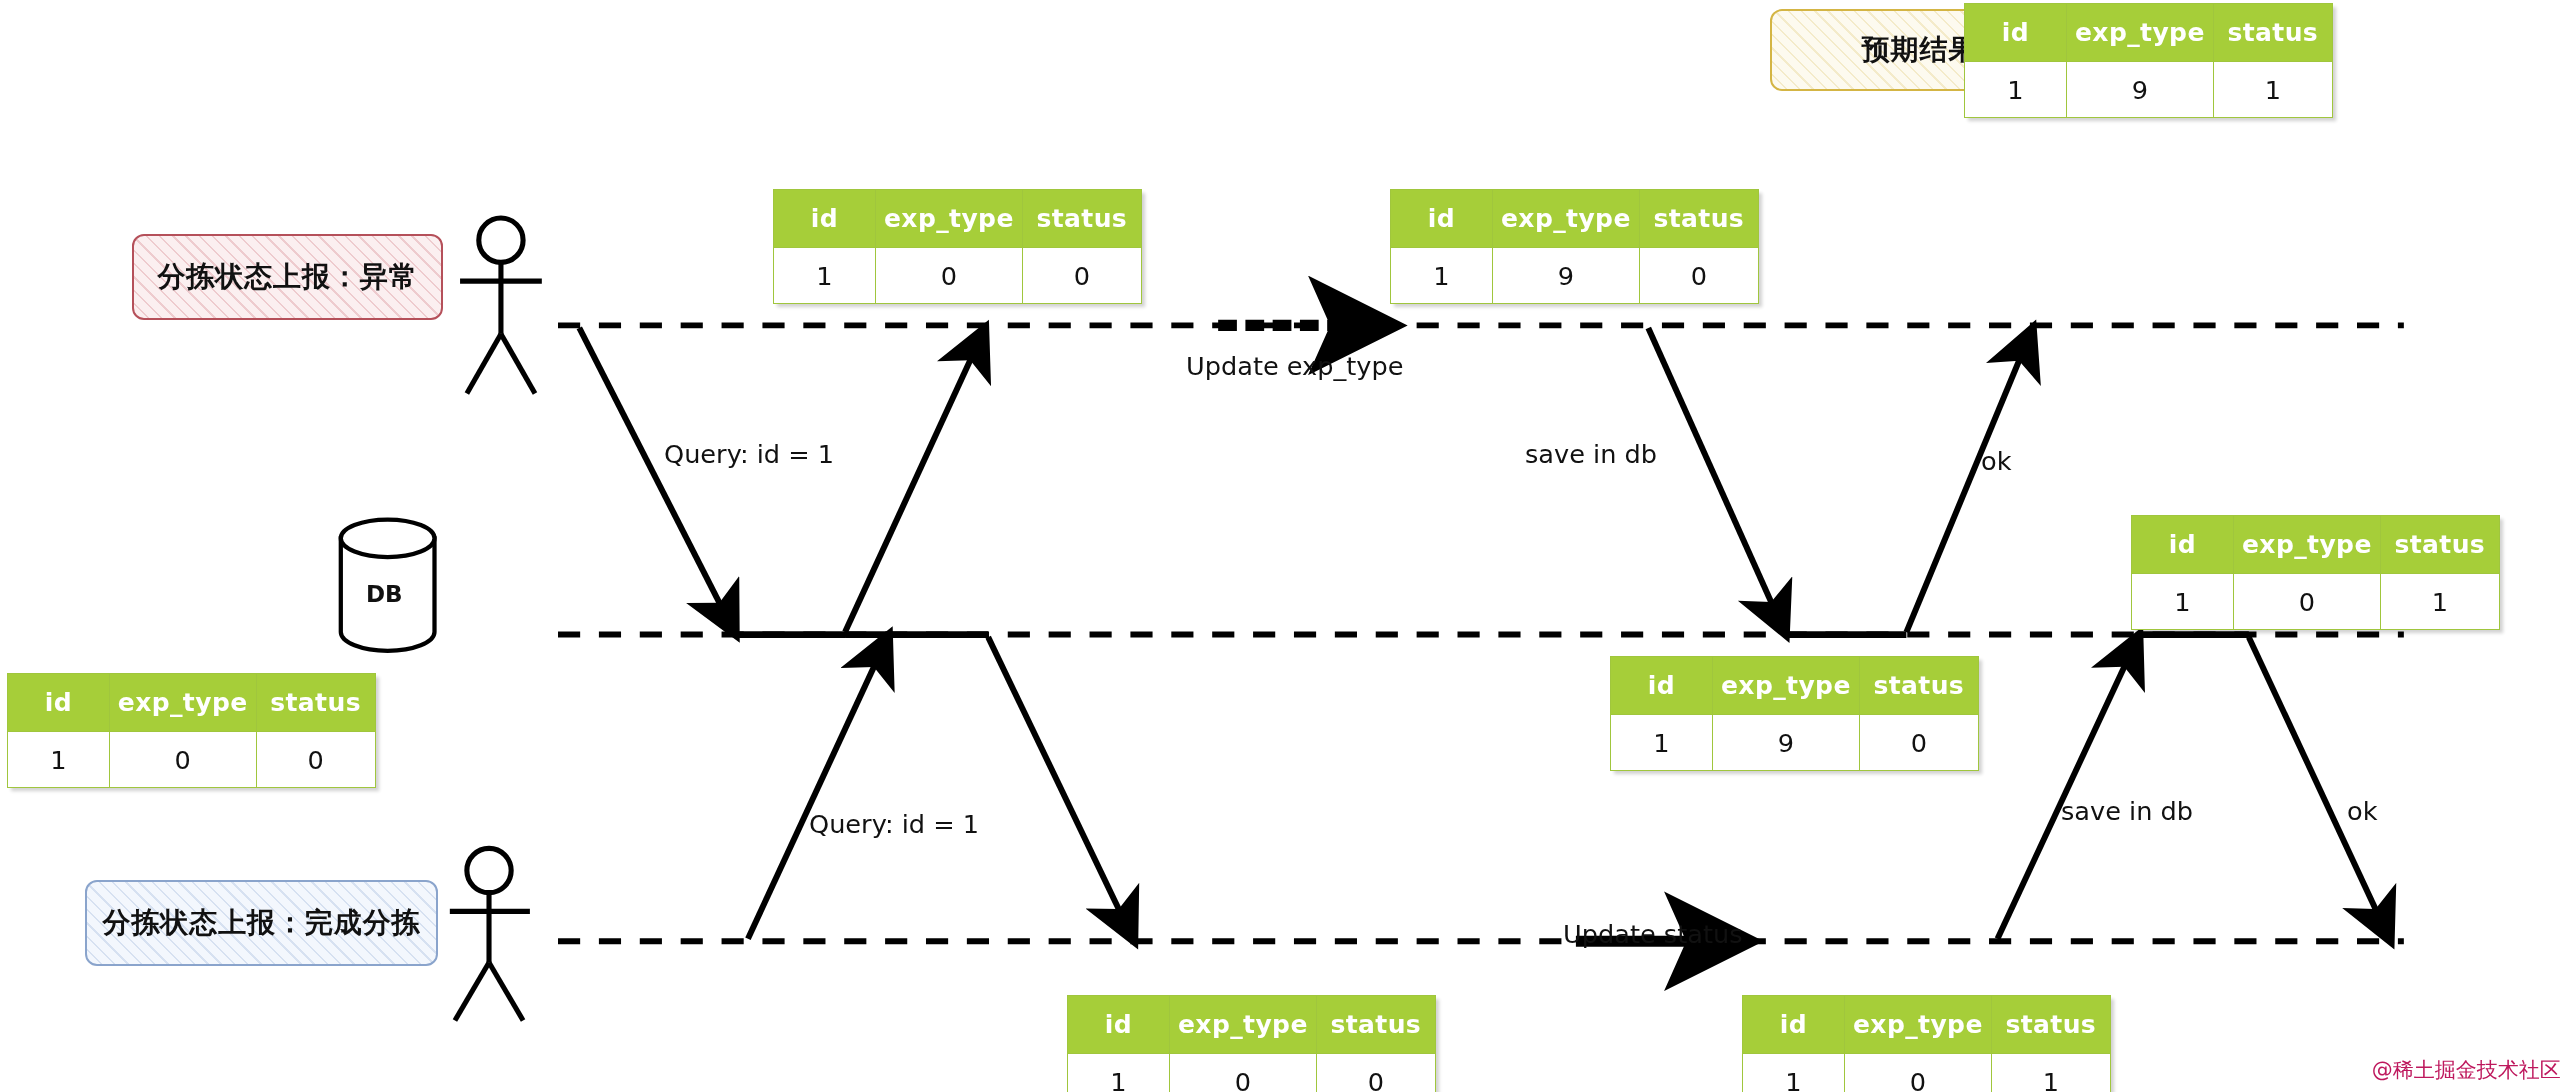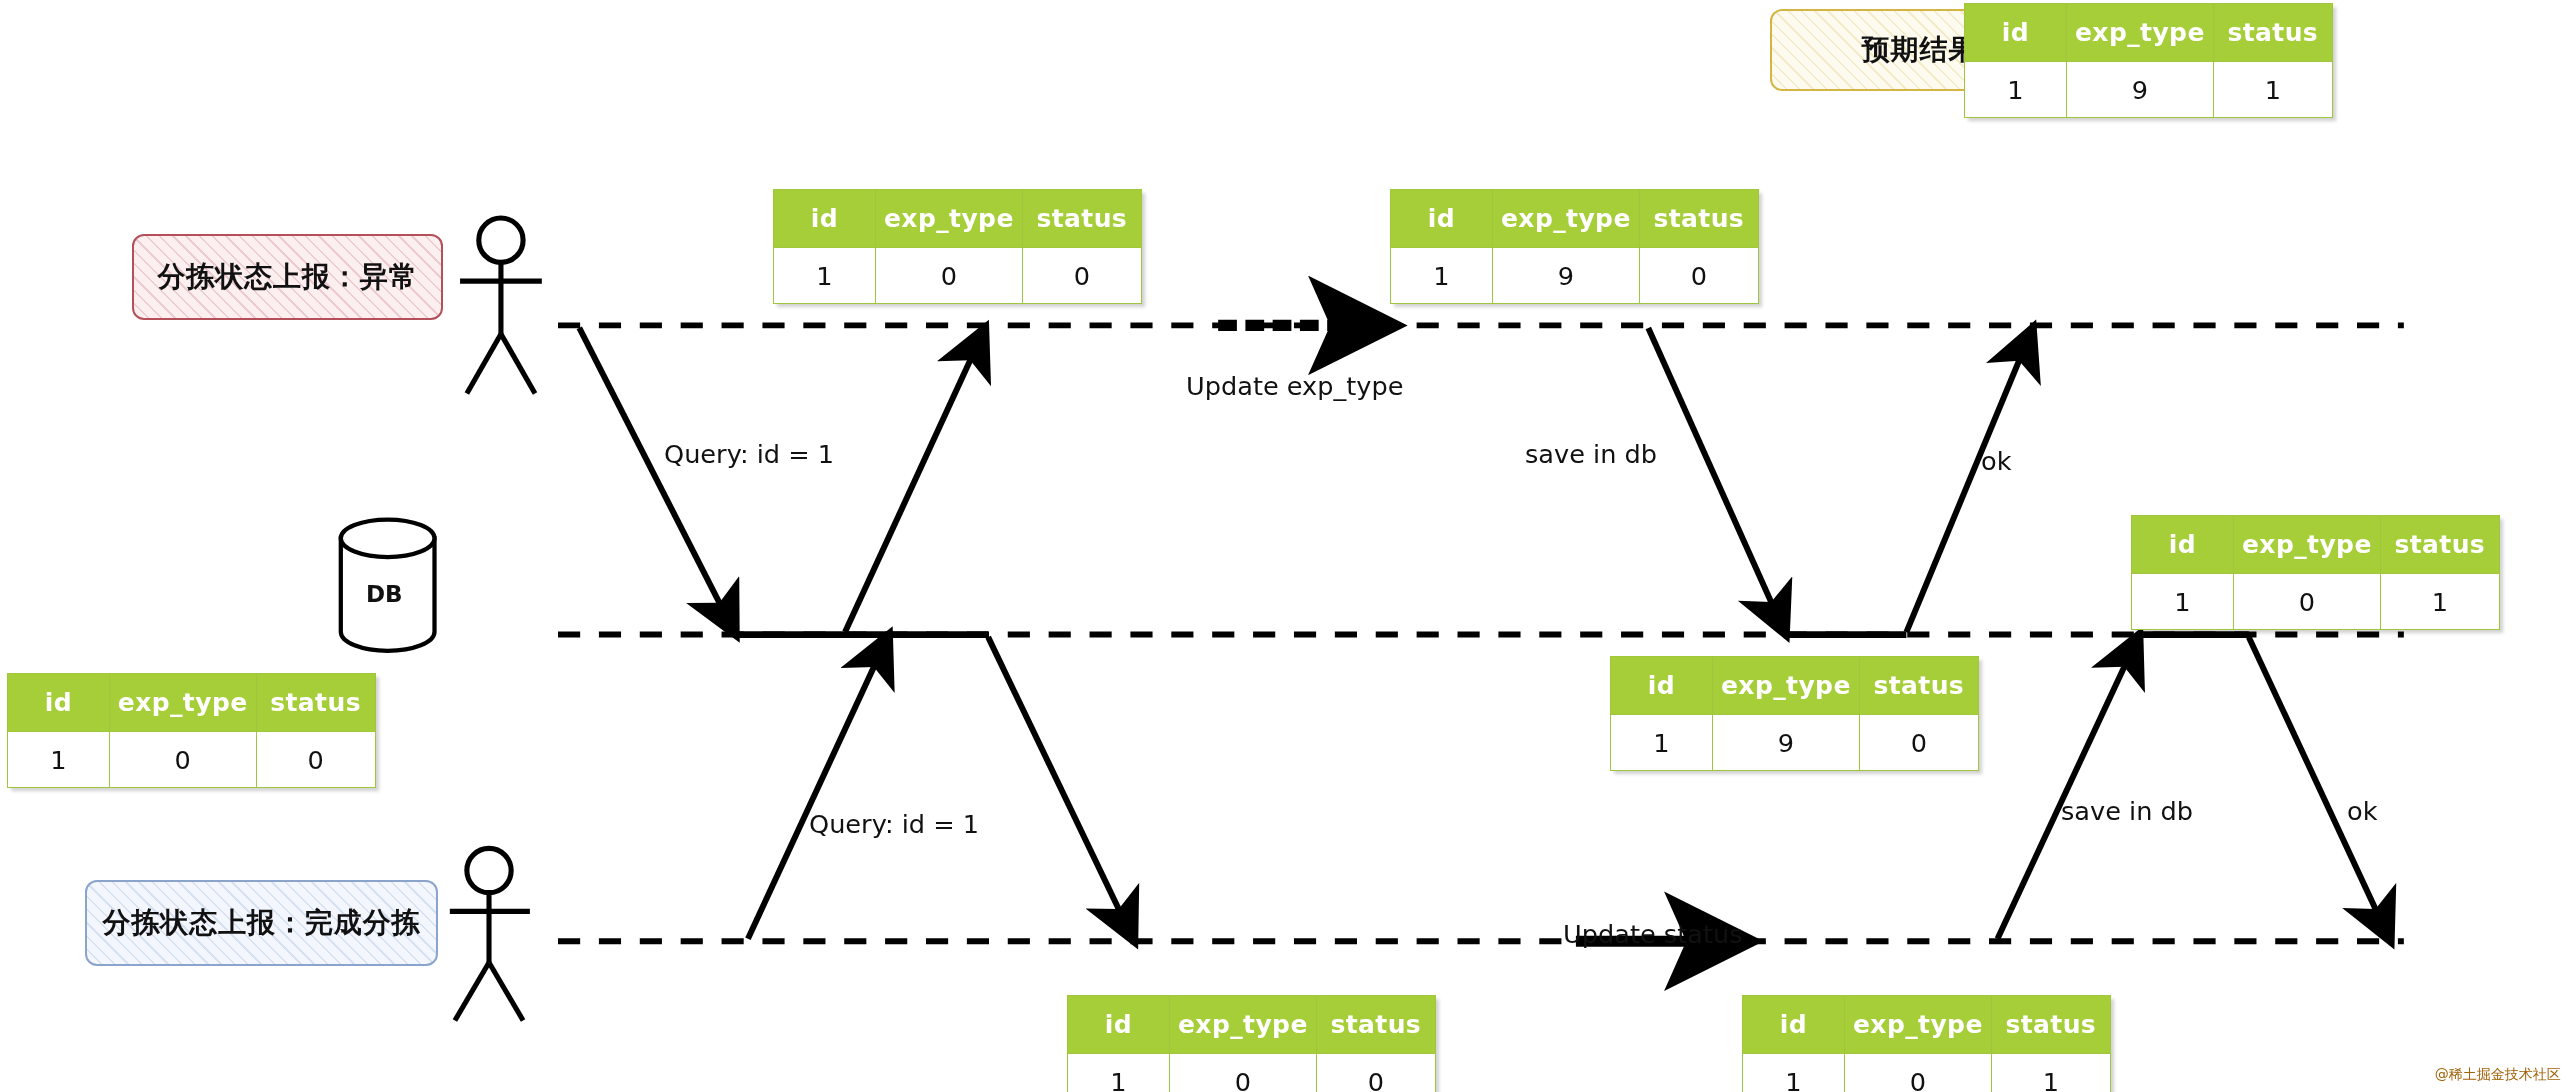--- a/index.html
+++ b/index.html
@@ -39,22 +39,22 @@
   .sb-yellow{border:2.6px solid #d4b544;
           background:repeating-linear-gradient(45deg,
                rgba(212,181,68,.22) 0px, rgba(212,181,68,.22) 1.7px,
                rgba(255,255,255,0) 1.7px, rgba(255,255,255,0) 9.4px),
                #fdfaef;}
 
   
   .lbl{position:absolute;font-size:25.6px;color:#111111;white-space:nowrap;
        font-family:"DejaVu Sans","Liberation Sans",sans-serif;}
 
-  .watermark{position:absolute;right:15.3px;bottom:8.5px;font-size:14px;
-             color:#a16207;white-space:nowrap;}
+  .watermark{position:absolute;right:15.3px;bottom:8.5px;font-size:21px;
+             color:#be185d;white-space:nowrap;}
 </style>
 </head>
 <body>
 
 <svg id="canvas" viewBox="0 0 3024 1282" xmlns="http://www.w3.org/2000/svg">
   <defs>
     <marker id="ah" markerWidth="11" markerHeight="11" refX="8" refY="5" orient="auto" markerUnits="strokeWidth">
       <path d="M0,0 L10,5 L0,10 L2.5,5 z" fill="#000"></path>
     </marker>
     <marker id="ahbig" markerWidth="9" markerHeight="9" refX="6.5" refY="4.5" orient="auto" markerUnits="strokeWidth">
@@ -272,21 +272,21 @@
   </tr>
   <tr class="bd">
     <td>1</td>
     <td>0</td>
     <td>1</td>
   </tr>
 </tbody>
   </table>
 
 <div class="lbl" style="left:664px;top:439px;">Query: id = 1</div>
-<div class="lbl" style="left:1186px;top:371px;">Update exp_type</div>
+<div class="lbl" style="left:1186px;top:351px;">Update exp_type</div>
 <div class="lbl" style="left:1525px;top:439px;">save in db</div>
 <div class="lbl" style="left:1981px;top:446px;">ok</div>
 
 <div class="lbl" style="left:809px;top:809px;">Query: id = 1</div>
 <div class="lbl" style="left:1563px;top:919px;">Update status</div>
 <div class="lbl" style="left:2061px;top:796px;">save in db</div>
 <div class="lbl" style="left:2347px;top:796px;">ok</div>
 
 <div class="watermark">@稀土掘金技术社区</div>
 

